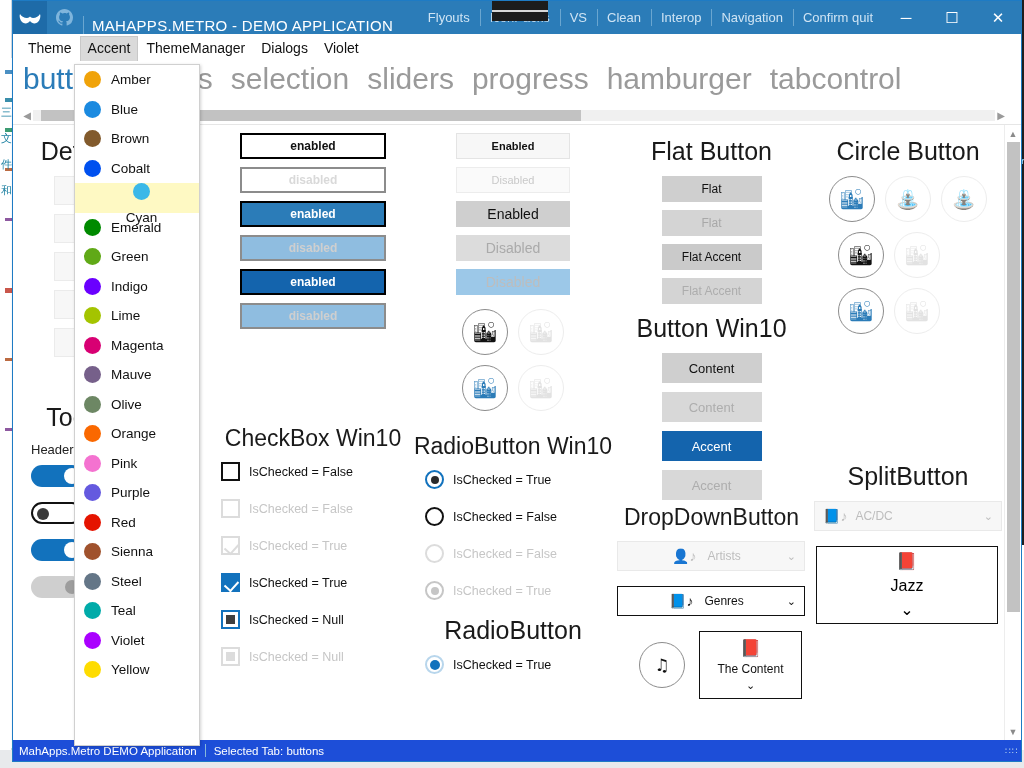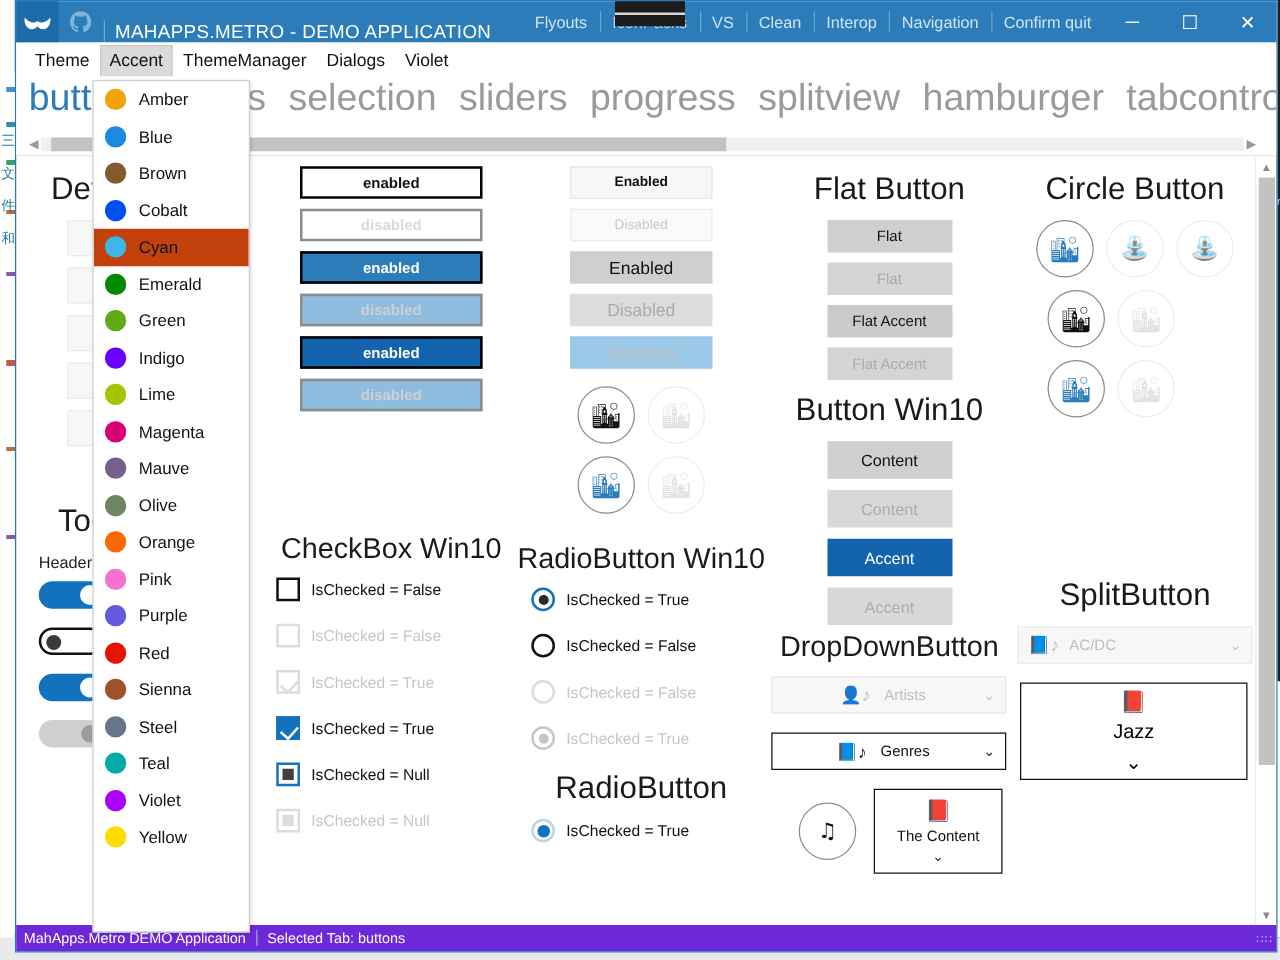--- a/index.html
+++ b/index.html
@@ -315,26 +315,26 @@
   
   #accentmenu {
     position: absolute; left: 74px; top: 64px; width: 126px; height: 682px;
     background: #ffffff; border: 1px solid #d0d0d0; z-index: 100;
     overflow: hidden; box-shadow: 1px 1px 3px rgba(0,0,0,.18);
   }
   .am-item {
     height: 29.5px; display:flex; align-items:center; gap:10px; padding-left: 9px;
     font-size: 13.5px; color: #111;
   }
-  .am-item.hi { background: #c2410c; }
+  .am-item.hi { background: #fef9c3; flex-direction: column; }
   .am-dot { width: 17px; height: 17px; border-radius: 50%; flex: none; }
 
   
   #statusbar {
-    height: 21px; min-height: 21px; background: #6d28d9; color: #ffffff;
+    height: 21px; min-height: 21px; background: #1d4ed8; color: #ffffff;
     display: flex; align-items: center; padding-left: 6px; font-size: 11.5px;
     position: relative;
   }
   .sb-sep { width:1px; height:13px; background:#86b8da; margin:0 8px; }
   .sb-grip { position:absolute; right:4px; bottom:2px; width:12px; height:12px;
              color:#bcd9ee; font-size:9px; line-height:9px; letter-spacing:1px; }
 </style>
 </head>
 <body>
 
@@ -400,21 +400,20 @@
     <div class="menu-item">Violet</div>
   </div>
 
   <div id="tabstrip">
     <div class="tab-row">
       <div class="tab selected">buttons</div>
       <div class="tab">dates</div>
       <div class="tab">selection</div>
       <div class="tab">sliders</div>
       <div class="tab">progress</div>
-      <div class="tab">splitview</div>
       <div class="tab">hamburger</div>
       <div class="tab">tabcontrol</div>
     </div>
     <div class="tab-scroll">
       <div class="tsb-l">◀</div>
       <div class="ts-track">
         <div class="ts-thumb"></div>
       </div>
       <div class="tsb-r">▶</div>
     </div>

